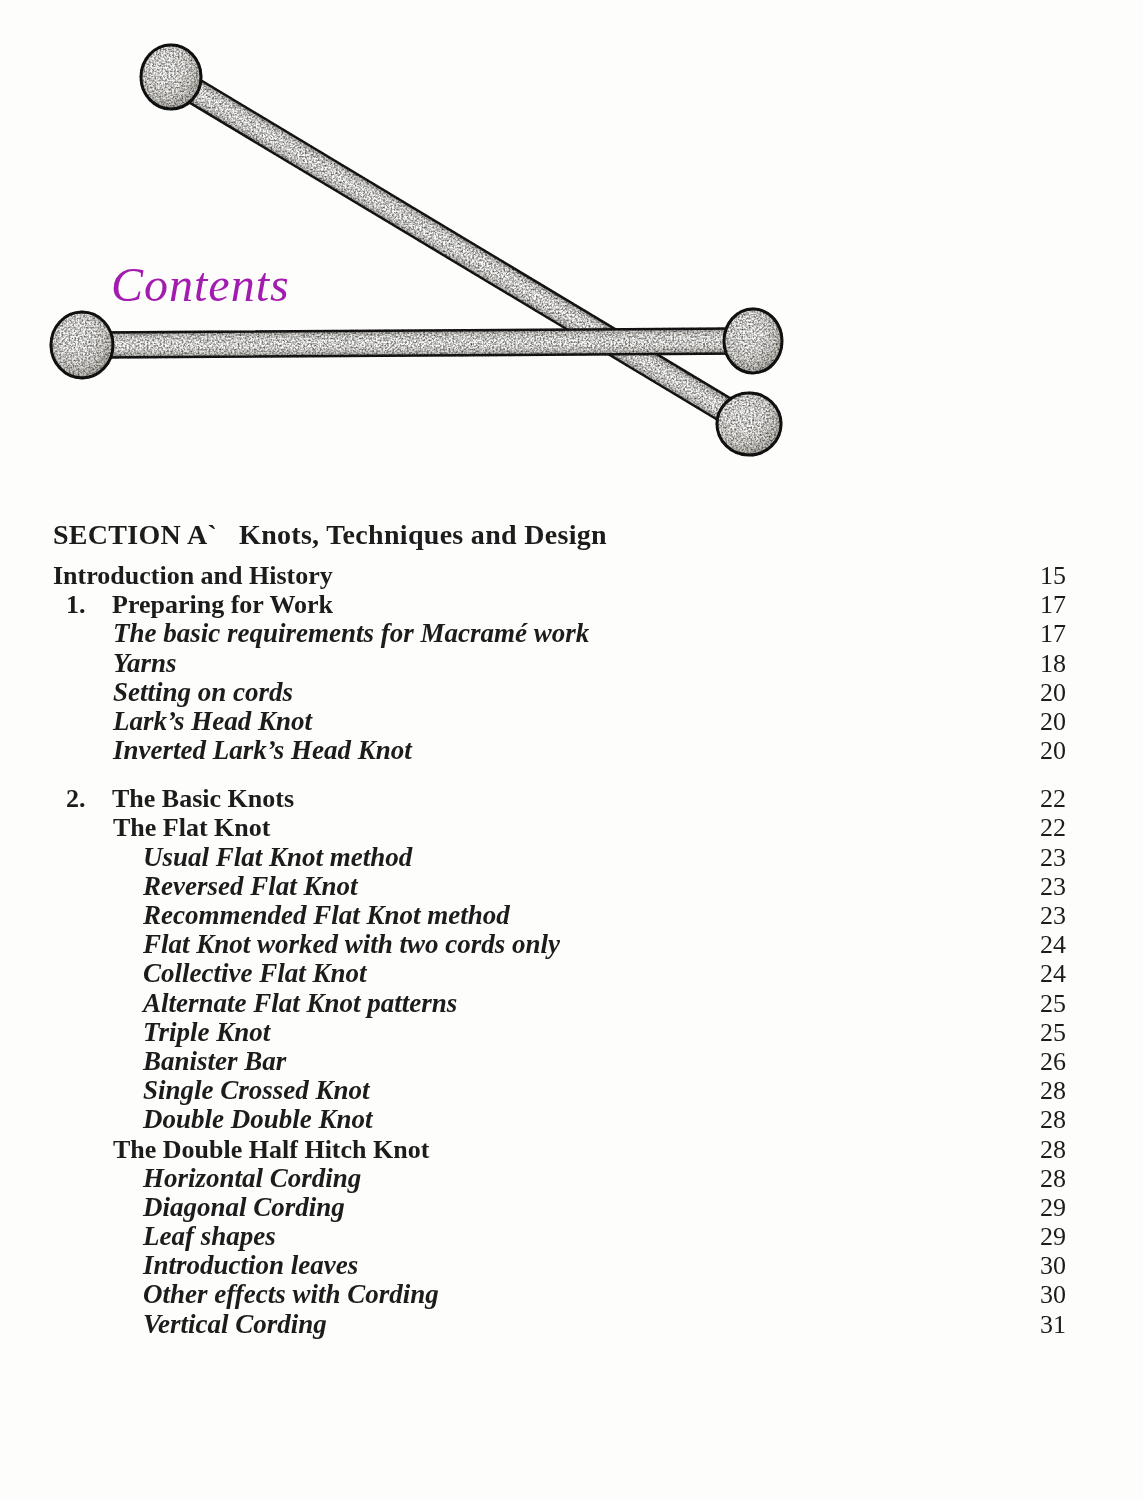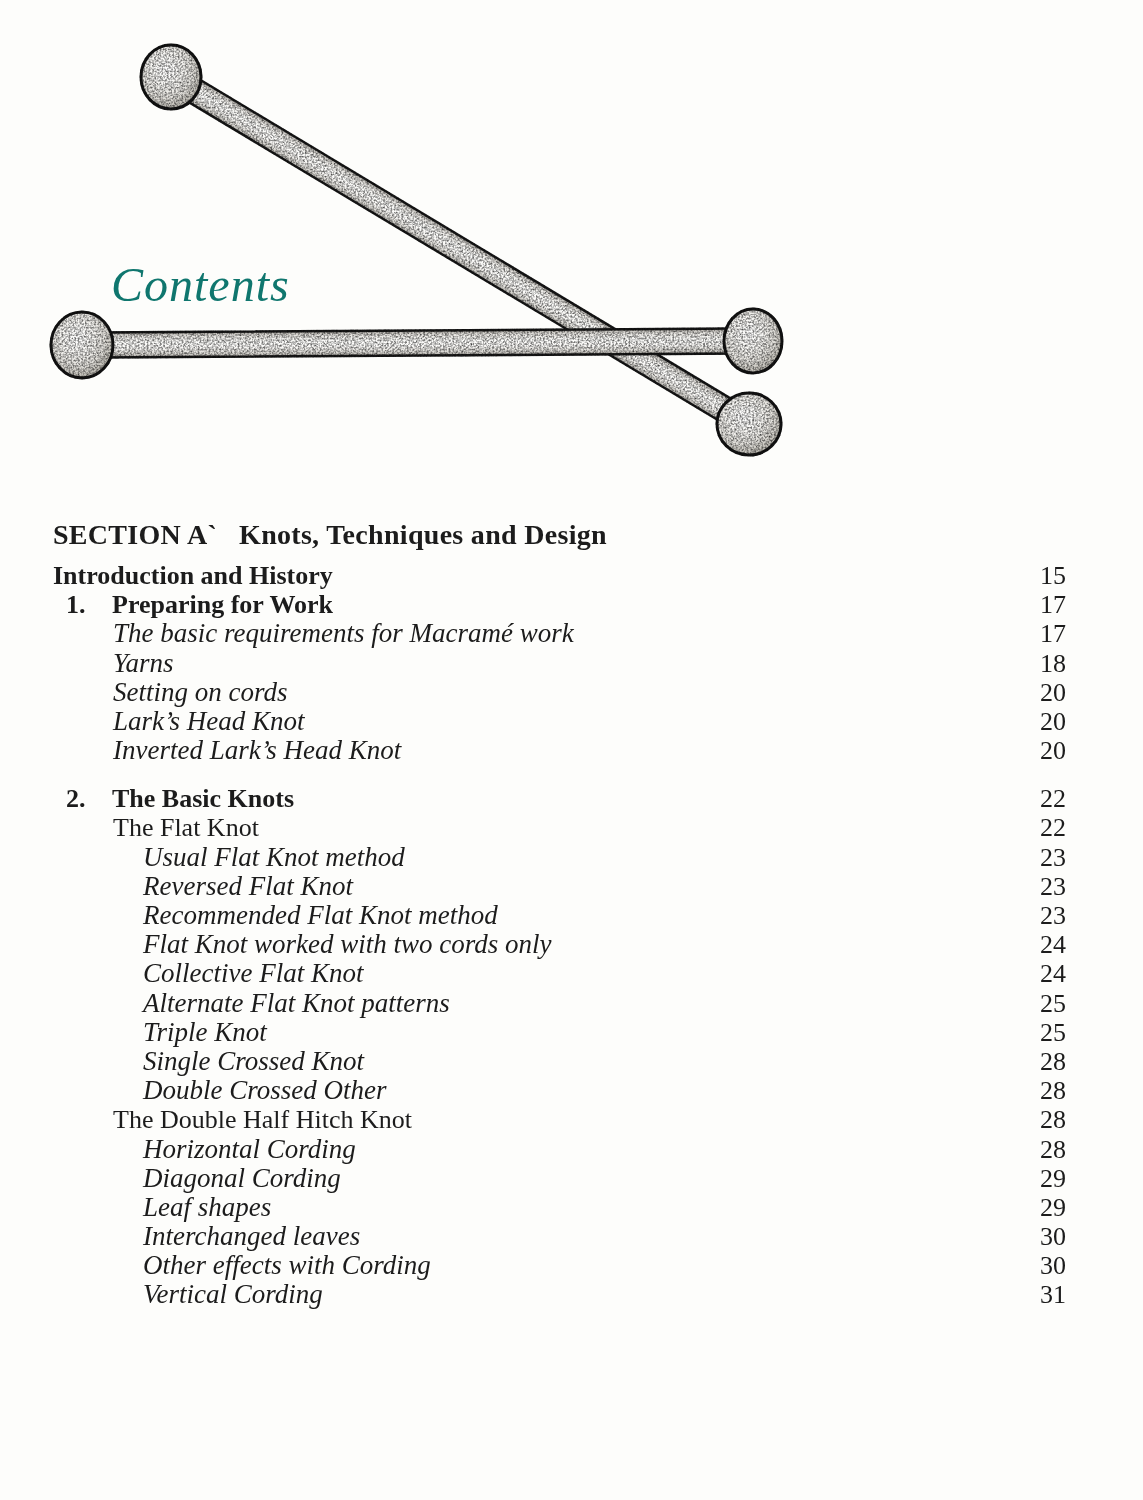--- a/index.html
+++ b/index.html
@@ -22,21 +22,21 @@
     width: 1143px; height: 470px;
   }
   #book-title {
     position: absolute;
     left: 111px;
     top: 261px;
     font-style: italic;
     font-size: 48px;
     line-height: 1;
     letter-spacing: 1px;
-    color: #0f766e;
+    color: #a21caf;
   }
   #section-heading {
     position: absolute;
     left: 53px;
     top: 519px;
     font-size: 28px;
     font-weight: bold;
     letter-spacing: 0.3px;
     white-space: nowrap;
   }
@@ -56,21 +56,21 @@
     white-space: nowrap;
   }
   .gap { margin-top: 19px; }
   .num {
     flex: none;
     width: 59px;
     padding-left: 13px;
     box-sizing: border-box;
     font-weight: bold;
   }
-  .lbl { flex: 1; overflow: visible; }
+  .lbl { flex: 1; overflow: visible; font-weight: bold; }
   .b { font-weight: bold; }
   .i { font-style: italic; font-size: 27px; }
   .p1 { padding-left: 60px; }
   .p2 { padding-left: 90px; margin-top: 12px; }
   .pg {
     flex: none;
     width: 46px;
     text-align: right;
     font-style: normal;
     font-weight: normal;
@@ -194,45 +194,49 @@
       </div>
     <div class="row">
         <span class="lbl i p2">Alternate Flat Knot patterns</span>
         <span class="pg">25</span>
       </div>
     <div class="row">
         <span class="lbl i p2">Triple Knot</span>
         <span class="pg">25</span>
       </div>
     <div class="row">
+        <span class="lbl i p2">Banister Bar</span>
+        <span class="pg">26</span>
+      </div>
+    <div class="row">
         <span class="lbl i p2">Single Crossed Knot</span>
         <span class="pg">28</span>
       </div>
     <div class="row">
-        <span class="lbl i p2">Double Crossed Other</span>
+        <span class="lbl i p2">Double Double Knot</span>
         <span class="pg">28</span>
       </div>
     <div class="row">
         <span class="lbl p1">The Double Half Hitch Knot</span>
         <span class="pg">28</span>
       </div>
     <div class="row">
         <span class="lbl i p2">Horizontal Cording</span>
         <span class="pg">28</span>
       </div>
     <div class="row">
         <span class="lbl i p2">Diagonal Cording</span>
         <span class="pg">29</span>
       </div>
     <div class="row">
         <span class="lbl i p2">Leaf shapes</span>
         <span class="pg">29</span>
       </div>
     <div class="row">
-        <span class="lbl i p2">Interchanged leaves</span>
+        <span class="lbl i p2">Introduction leaves</span>
         <span class="pg">30</span>
       </div>
     <div class="row">
         <span class="lbl i p2">Other effects with Cording</span>
         <span class="pg">30</span>
       </div>
     <div class="row">
         <span class="lbl i p2">Vertical Cording</span>
         <span class="pg">31</span>
       </div>

